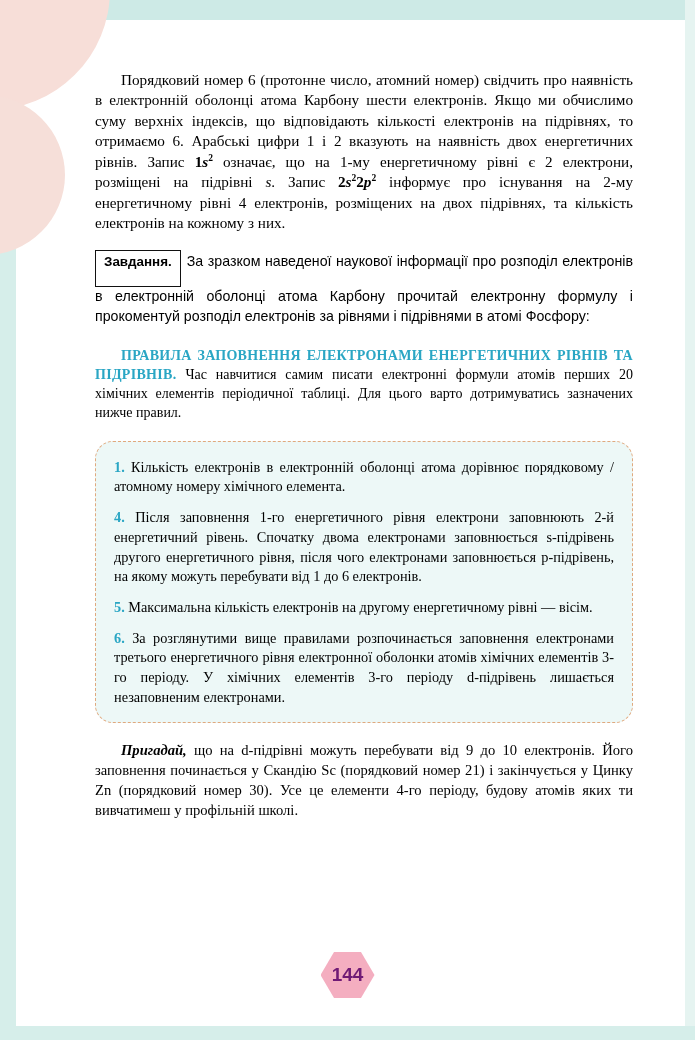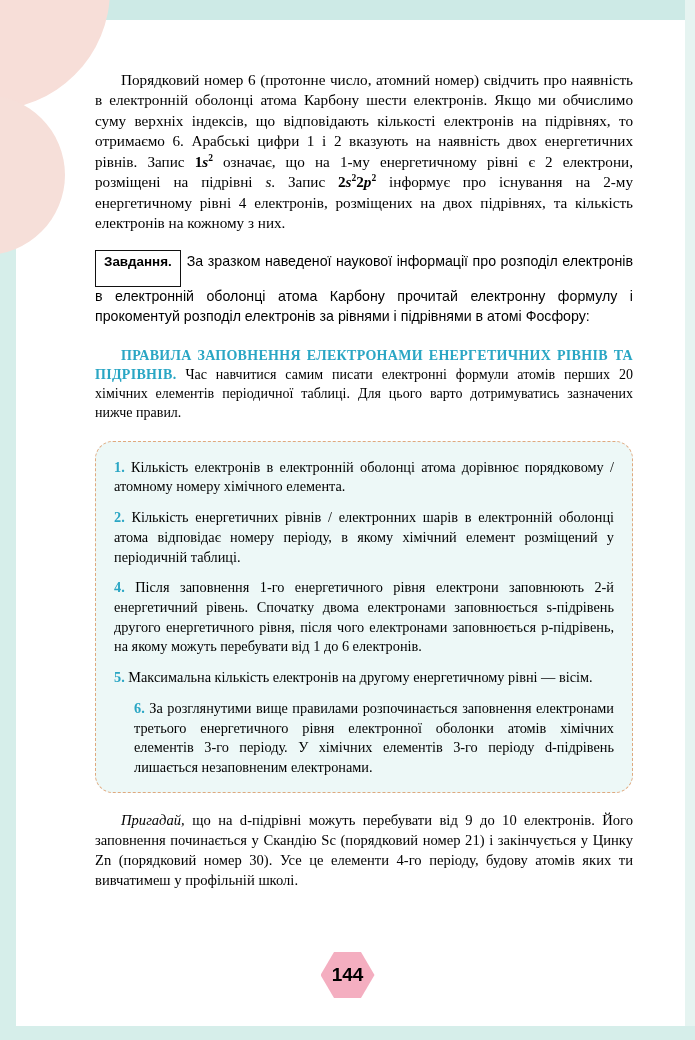--- a/index.html
+++ b/index.html
@@ -137,56 +137,56 @@
     background: #edf8f7;
     padding: 16px 18px 12px 18px;
   }
   .rule {
     font-size: 14.3px;
     line-height: 1.38;
     text-align: justify;
     margin: 0 0 11px 0;
     font-family: "Liberation Serif", serif;
   }
-  .rule:last-child { margin-bottom: 2px; margin-left: 20px; }
+  .rule:last-child { margin-bottom: 2px; }
   .rule .num {
     color: #2aa6c4;
     font-weight: bold;
   }
 
   .recall {
     margin-top: 18px;
     font-size: 14.6px;
     line-height: 1.37;
     text-align: justify;
     text-indent: 26px;
   }
   .recall .lead {
     font-style: italic;
-    font-weight: normal;
+    font-weight: bold;
   }
 
   .page-number-wrap {
     position: absolute;
     left: 0;
     right: 0;
     bottom: 42px;
     display: flex;
     justify-content: center;
     z-index: 3;
   }
   .hexagon {
     width: 54px;
     height: 46px;
     background: #f4aec0;
     clip-path: polygon(25% 0%, 75% 0%, 100% 50%, 75% 100%, 25% 100%, 0% 50%);
     display: flex;
     align-items: center;
     justify-content: center;
-    color: #000000;
+    color: #701a75;
     font-weight: bold;
     font-size: 19px;
     font-family: "Liberation Sans", sans-serif;
   }
 </style>
 </head>
 <body>
 
 <div class="deco-teal-top"></div>
 <div class="deco-teal-left"></div>
@@ -210,24 +210,20 @@
     <span>Час навчитися самим писати електронні формули атомів перших 20 хімічних елементів періодичної таблиці. Для цього варто дотримуватись зазначених нижче правил.</span>
   </p>
 
   <div class="rules-box">
 
     <p class="rule">
       <span class="num">1.</span>
       <span>Кількість електронів в електронній оболонці атома дорівнює порядковому / атомному номеру хімічного елемента.</span>
     </p>
 
-    <p class="rule">
-      <span class="num">2.</span>
-      <span>Кількість енергетичних рівнів / електронних шарів в електронній оболонці атома відповідає номеру періоду, в якому хімічний елемент розміщений у періодичній таблиці.</span>
-    </p>
 
 
     <p class="rule">
       <span class="num">4.</span>
       <span>Після заповнення 1-го енергетичного рівня електрони заповнюють 2-й енергетичний рівень. Спочатку двома електронами заповнюється s-підрівень другого енергетичного рівня, після чого електронами заповнюється p-підрівень, на якому можуть перебувати від 1 до 6 електронів.</span>
     </p>
 
     <p class="rule">
       <span class="num">5.</span>
       <span>Максимальна кількість електронів на другому енергетичному рівні — вісім.</span>

